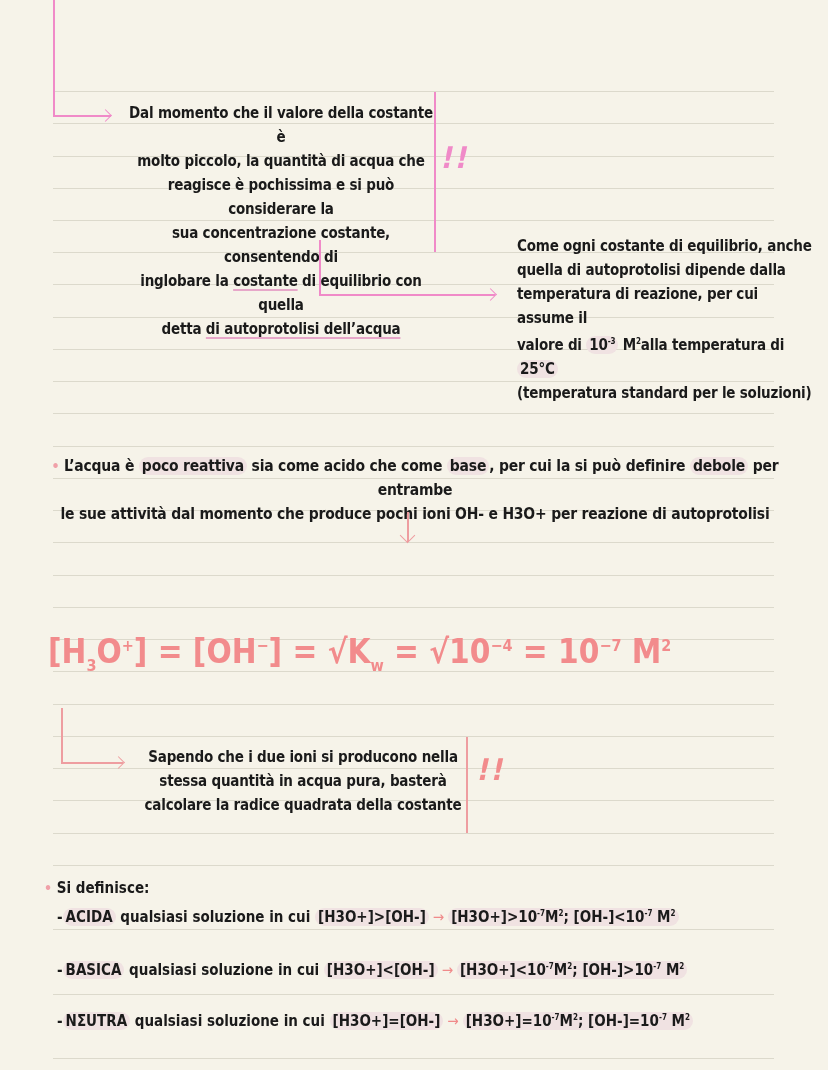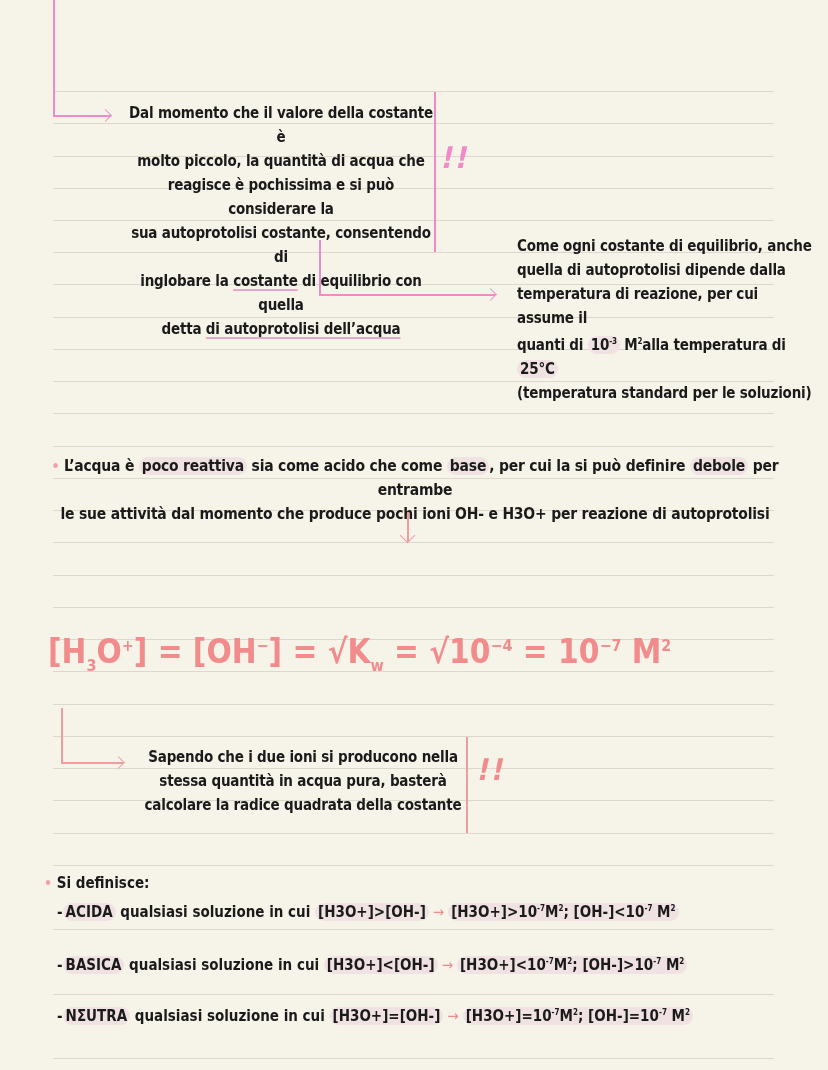--- a/index.html
+++ b/index.html
@@ -19,21 +19,21 @@
   .redline { position:absolute; background:#ee9da0; }
   .arrowhead-pink { position:absolute; width:8px; height:8px; border-top:1.5px solid #f08ac8; border-right:1.5px solid #f08ac8; transform:rotate(45deg); }
   .arrowhead-red { position:absolute; width:8px; height:8px; border-top:1.5px solid #ee9da0; border-right:1.5px solid #ee9da0; transform:rotate(45deg); }
   .arrowhead-red-down { position:absolute; width:10px; height:10px; border-bottom:1.5px solid #ee9da0; border-right:1.5px solid #ee9da0; transform:rotate(45deg); }
   .excl { position:absolute; font-size:30px; font-weight:bold; transform:skewX(-12deg); letter-spacing:2px; }
   .hl { background:#f0e2e2; border-radius:10px; padding:0 3px; }
   .ul { text-decoration:underline; text-decoration-color:#e7a7c9; text-decoration-thickness:2px; text-underline-offset:3px; }
   .bullet { color:#f0a0a8; font-size:14px; }
   .formula { position:absolute; left:48px; top:632px; color:#f28b8c; font-size:33px; font-weight:bold; white-space:nowrap; letter-spacing:0px; }
   .formula sub, .formula sup { font-size:16px; }
-  .row { position:absolute; left:57px; font-size:15px; font-weight:bold; white-space:nowrap; line-height:20px; }
+  .row { position:absolute; left:57px; font-size:15px; font-weight:bold; white-space:nowrap; line-height:30px; }
   .row sup { font-size:8px; }
   .sep-arrow { color:#f08a8a; font-weight:normal; margin:0 4px; }
 </style>
 </head>
 <body>
 
 <div class="page">
 
   <div>
     <div class="rule" style="top:91px"></div>
@@ -69,38 +69,38 @@
   <div>
     <div class="pinkline" style="left:53px; top:0; width:2px; height:116px;"></div>
     <div class="pinkline" style="left:53px; top:115px; width:58px; height:2px;"></div>
     <div class="arrowhead-pink" style="left:101px; top:111px;"></div>
   </div>
 
   <div class="abs txt center" style="left:128px; top:101px; width:306px;">
     <div>Dal momento che il valore della costante è</div>
     <div>molto piccolo, la quantità di acqua che</div>
     <div>reagisce è pochissima e si può considerare la</div>
-    <div>sua autoprotolisi costante, consentendo di</div>
+    <div>sua concentrazione costante, consentendo di</div>
     <div><span>inglobare la </span><span class="ul">costante</span><span> di equilibrio con quella</span></div>
     <div><span>detta </span><span class="ul">di autoprotolisi dell’acqua</span></div>
   </div>
   <div class="pinkline" style="left:434px; top:92px; width:2px; height:160px;"></div>
   <div class="excl" style="left:442px; top:140px; color:#f08ac8;">!!</div>
 
   <div>
     <div class="pinkline" style="left:319px; top:240px; width:2px; height:56px;"></div>
     <div class="pinkline" style="left:319px; top:294px; width:176px; height:2px;"></div>
     <div class="arrowhead-pink" style="left:486px; top:290px;"></div>
   </div>
 
   <div class="abs txt" style="left:517px; top:234px; width:300px;">
     <div>Come ogni costante di equilibrio, anche</div>
     <div>quella di autoprotolisi dipende dalla</div>
     <div>temperatura di reazione, per cui assume il</div>
-    <div><span>quanti di </span><span class="hl"><span>10</span><sup style="font-size:8px">-3</sup></span><span> M</span><sup style="font-size:8px">2</sup><span>alla temperatura di </span><span class="hl">25°C</span></div>
+    <div><span>valore di </span><span class="hl"><span>10</span><sup style="font-size:8px">-3</sup></span><span> M</span><sup style="font-size:8px">2</sup><span>alla temperatura di </span><span class="hl">25°C</span></div>
     <div>(temperatura standard per le soluzioni)</div>
   </div>
 
   <div class="abs txt center" style="left:20px; top:454px; width:790px; font-size:15.5px;">
     <div><span class="bullet">•</span> <span>L’acqua è </span><span class="hl">poco reattiva</span><span> sia come acido che come </span><span class="hl">base</span><span>, per cui la si può definire </span><span class="hl">debole</span><span> per entrambe</span></div>
     <div>le sue attività dal momento che produce pochi ioni OH- e H3O+ per reazione di autoprotolisi</div>
   </div>
 
   <div>
     <div class="redline" style="left:407px; top:512px; width:1.5px; height:30px;"></div>

